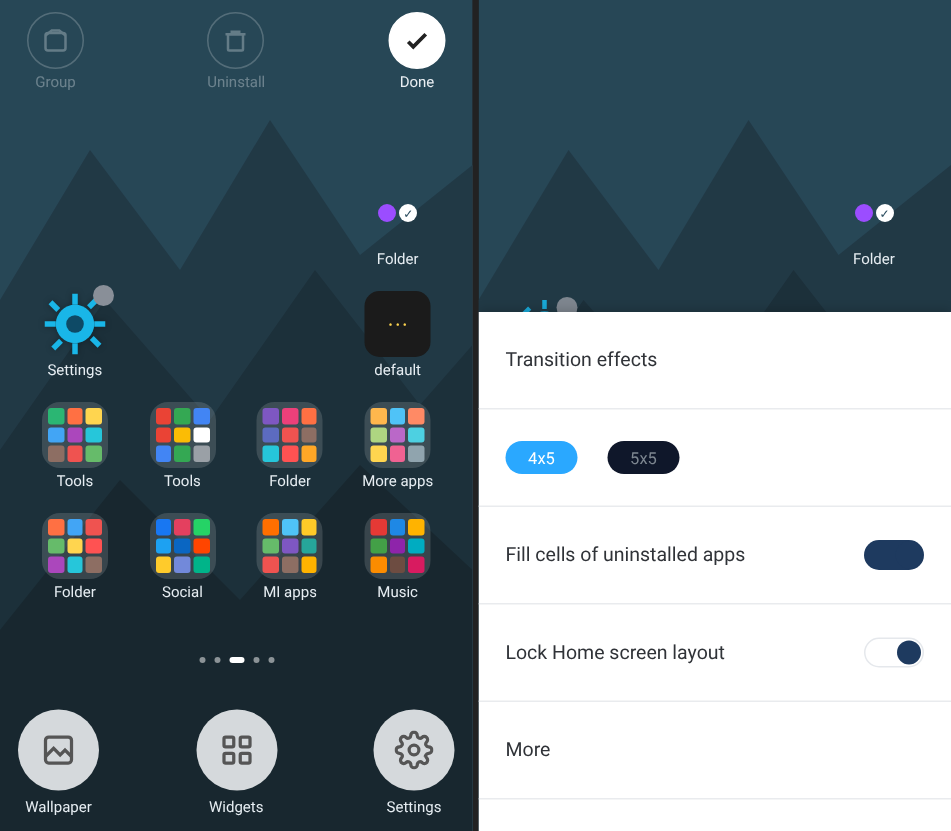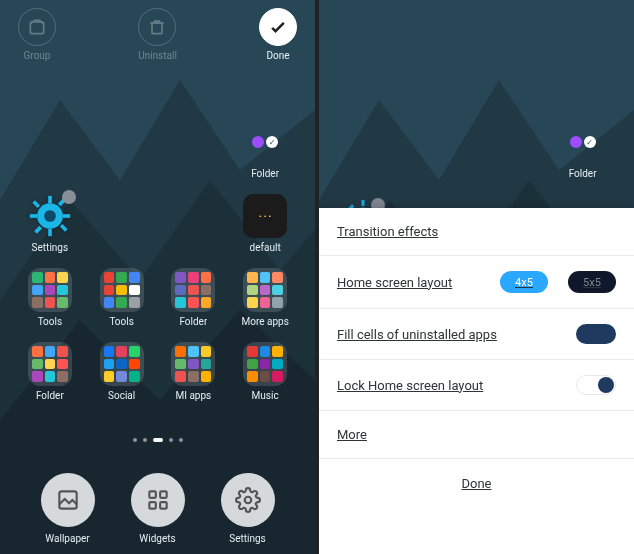--- a/index.html
+++ b/index.html
@@ -38,27 +38,27 @@
   .tiny-badges span { width:12px; height:12px; border-radius:50%; }
   .tiny-badges span:first-child { background:#9b4dff; }
   .tiny-badges span:last-child  { background:#fff; display:flex; align-items:center; justify-content:center; font-size:8px; color:#2a4c5e;}
 
   
   .pager { position:absolute; left:0; right:0; bottom:112px; display:flex; justify-content:center; gap:6px; }
   .pager .dot { width:4px; height:4px; border-radius:50%; background:rgba(255,255,255,0.5); }
   .pager .dot.active { width:10px; height:4px; border-radius:2px; background:#fff; }
 
   
-  .dock { position:absolute; left:0; right:0; bottom:10px; display:flex; justify-content:center; padding:0 12px;gap:36px; }
+  .dock { position:absolute; left:0; right:0; bottom:10px; display:flex; justify-content:space-between; padding:0 12px;gap:36px; }
   .dock-btn { display:flex; flex-direction:column; align-items:center; gap:6px; color:#e6edf2; font-size:10px; cursor:pointer; }
   .dock-circ { width:54px; height:54px; border-radius:50%; background:#d5d9dc; display:flex; align-items:center; justify-content:center; color:#555; }
 
   
   .sheet { position:absolute; left:0; right:0; bottom:0; top:208px; background:#fff; display:flex; flex-direction:column; font-size:13px; color:#303338; box-shadow:0 -2px 6px rgba(0,0,0,0.15); }
-  .sheet .row { padding:15px 18px; border-bottom:1px solid #e9ebee; display:flex; align-items:center; justify-content:space-between; cursor:pointer; min-height:48px;text-decoration:underline; }
+  .sheet .row { padding:32px 18px; border-bottom:1px solid #e9ebee; display:flex; align-items:center; justify-content:space-between; cursor:pointer; min-height:48px; }
   .sheet .row:last-child { border-bottom:none; }
   .sheet .row.done { justify-content:center; color:#303338; font-weight:400; }
 
   .pills { display:flex; gap:20px; }
   .pill { width:48px; height:22px; border-radius:11px; display:flex; align-items:center; justify-content:center; font-size:11px; cursor:pointer; }
   .pill.active { background:#2aa8ff; color:#fff; }
   .pill.inactive { background:#0f172a; color:#7d8690; }
 
   .switch { width:40px; height:20px; border-radius:10px; background:#e5e8ec; position:relative; cursor:pointer; }
   .switch .knob { width:18px; height:18px; border-radius:50%; background:#1e3a5f; position:absolute; top:1px; transition:.15s; }
@@ -365,21 +365,20 @@
           </g>
         </svg>
       <span class="graydot" style="position:absolute; top:-2px; right:-4px;"></span>
     </div>
 
     <div class="sheet">
       <div class="row">
         <span>Transition effects</span>
       </div>
       <div class="row">
-        <span>Home screen layout</span>
         <div class="pills">
           <div class="pill active">4x5</div>
           <div class="pill inactive">5x5</div>
         </div>
       </div>
       <div class="row">
         <span>Fill cells of uninstalled apps</span>
         <div class="switch fill-on">
             <div class="knob"></div>
           </div>

